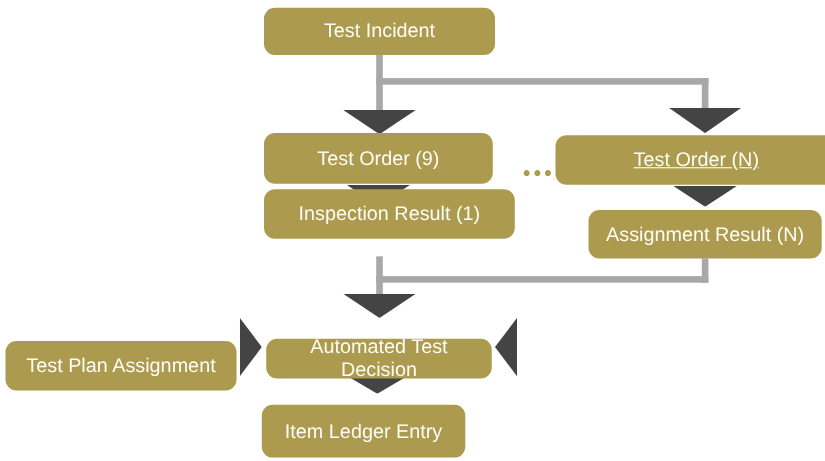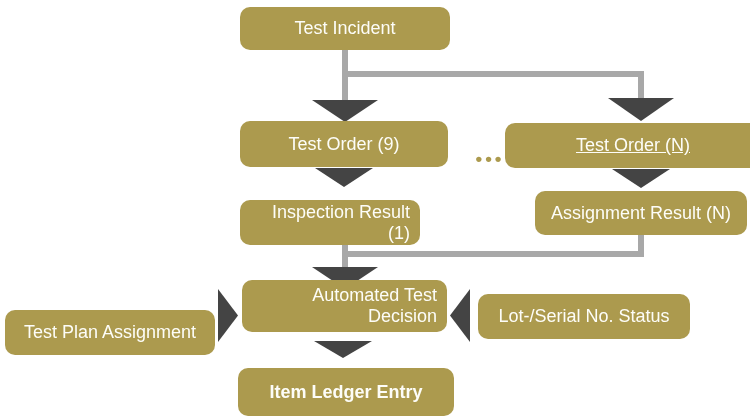--- a/index.html
+++ b/index.html
@@ -15,21 +15,21 @@
     overflow: hidden;
   }
   .node {
     position: absolute;
     background: var(--node-fill, #AC9A4E);
     color: var(--node-text, #FDFDF8);
     border-radius: 10px;
     display: flex;
     align-items: center;
     justify-content: center;
-    text-align: right;
+    text-align: center;
     font-size: 18px;
     line-height: 21px;
     padding: 0 10px;
     box-sizing: border-box;
   }
   .line {
     position: absolute;
     background: var(--connector-line, #A8A8A8);
   }
   .arrow {
@@ -68,20 +68,19 @@
   <div class="arrow arrow-down" style="left:312px; top:267px; width:66px; height:22px;"></div>
   <div class="arrow arrow-down" style="left:314px; top:341px; width:58px; height:17px;"></div>
   <div class="arrow arrow-right" style="left:218px; top:289px; width:20px; height:53px;"></div>
   <div class="arrow arrow-left" style="left:450px; top:289px; width:20px; height:53px;"></div>
 
   <div class="ellipsis" style="left:468px; top:149px; width:44px;">•••</div>
 
   <div class="node" style="left:240px; top:7px;   width:210px; height:43px;">Test Incident</div>
   <div class="node" style="left:240px; top:121px; width:208px; height:46px;">Test Order (9)</div>
   <div class="node" style="left:505px; top:123px; width:256px; height:45px;text-decoration:underline;">Test Order (N)</div>
-  <div class="node" style="left:240px; top:200px; width:180px; height:45px;">Inspection Result (1)</div>
+  <div class="node" style="left:240px; top:172px; width:228px; height:45px;">Inspection Result (1)</div>
   <div class="node" style="left:535px; top:191px; width:212px; height:44px;">Assignment Result (N)</div>
-  <div class="node" style="left:242px; top:280px; width:205px; height:52px;">Automated Test Decision</div>
+  <div class="node" style="left:242px; top:308px; width:205px; height:36px;">Automated Test Decision</div>
   <div class="node" style="left:5px;   top:310px; width:210px; height:45px;">Test Plan Assignment</div>
-  <div class="node" style="left:478px; top:294px; width:212px; height:45px;">Lot-/Serial No. Status</div>
-  <div class="node" style="left:238px; top:368px; width:216px; height:48px;font-weight:bold;">Item Ledger Entry</div>
+  <div class="node" style="left:238px; top:368px; width:185px; height:48px;">Item Ledger Entry</div>
 
 </div>
 
 </body></html>

